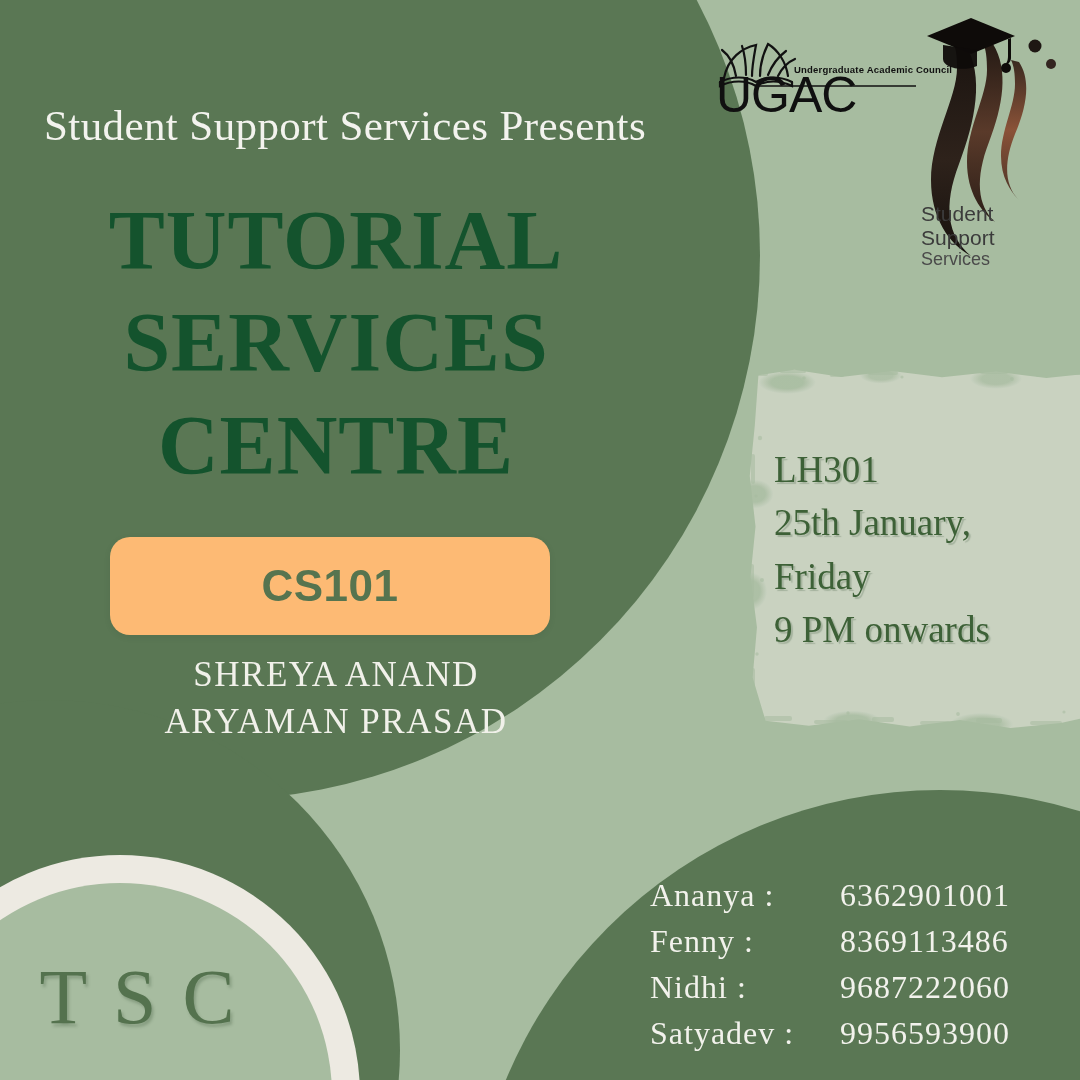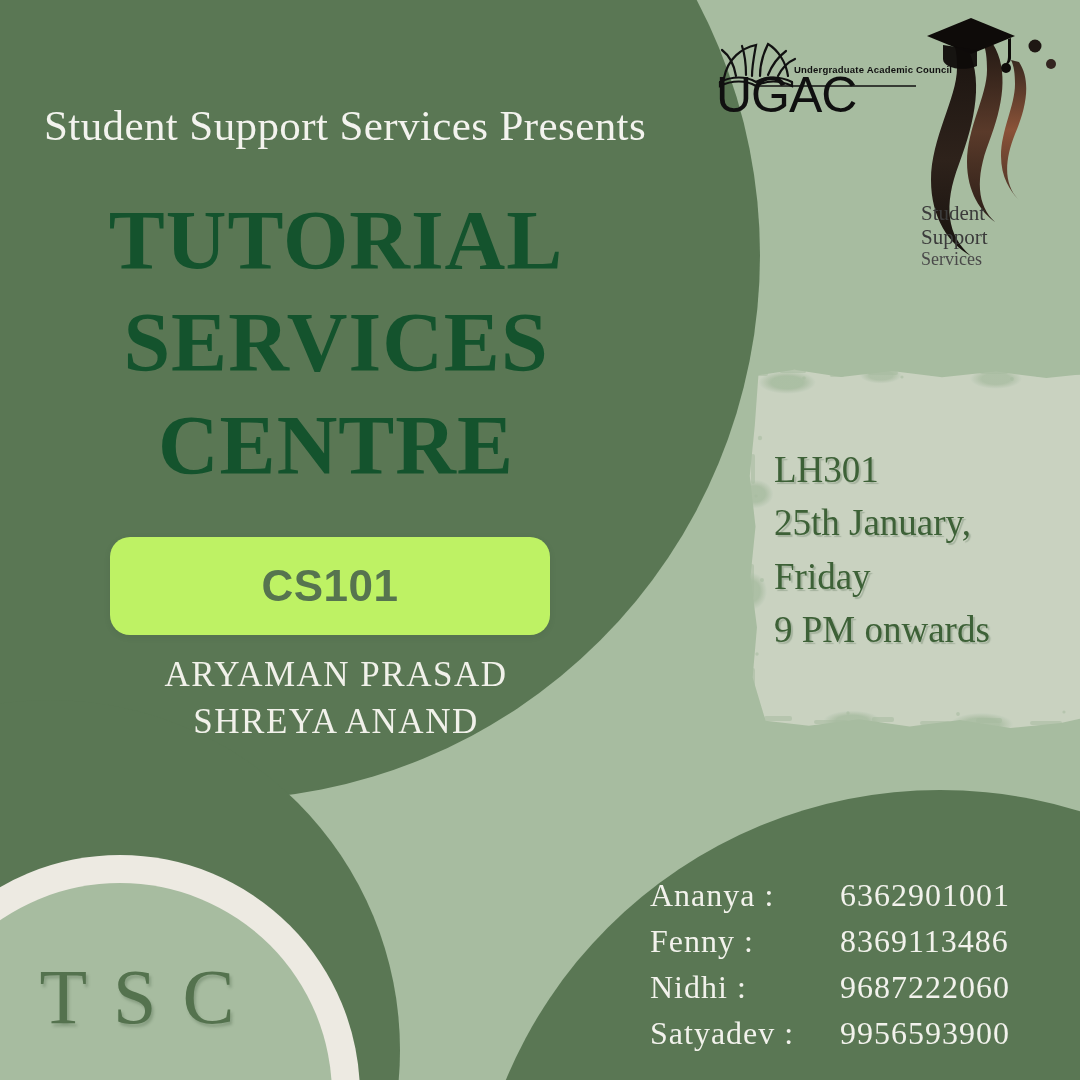--- a/index.html
+++ b/index.html
@@ -142,21 +142,21 @@
     letter-spacing: 1px;
   }
   .main-title .tl { display: block; }
 
   .course-pill {
     position: absolute;
     left: 110px;
     top: 537px;
     width: 440px;
     height: 98px;
-    background: #bef264;
+    background: #fdba74;
     border-radius: 20px;
     display: flex;
     align-items: center;
     justify-content: center;
     box-shadow: 0 2px 6px rgba(40,60,35,0.10);
   }
   .course-pill span {
     font-family: "Liberation Sans", sans-serif;
     font-size: 44px;
     font-weight: bold;
@@ -231,21 +231,21 @@
     letter-spacing: -1px;
     line-height: 1;
   }
 
   
   .sss-logo { position: absolute; left: 915px; top: 14px; width: 150px; height: 265px; }
   .sss-text {
     position: absolute;
     left: 6px;
     top: 188px;
-    font-family: Liberation Serif, serif;
+    font-family: Liberation Sans, sans-serif;
     font-size: 21px;
     color: #3B3B3B;
     line-height: 1.12;
   }
   .sss-text span { display: block; }
   .sss-text .s3 { font-size: 18px; color: #4A4A4A; }
 </style>
 </head>
 <body>
 
@@ -301,22 +301,22 @@
     <span class="tl">TUTORIAL</span>
     <span class="tl">SERVICES</span>
     <span class="tl">CENTRE</span>
   </div>
 
   <div class="course-pill">
     <span>CS101</span>
   </div>
 
   <div class="tutors">
+    <span class="tn">SHREYA ANAND</span>
     <span class="tn">ARYAMAN PRASAD</span>
-    <span class="tn">SHREYA ANAND</span>
   </div>
 
   <div class="details">
     <span class="dl">LH301</span>
     <span class="dl">25th January,</span>
     <span class="dl">Friday</span>
     <span class="dl">9 PM onwards</span>
   </div>
 
   <div class="contacts">

